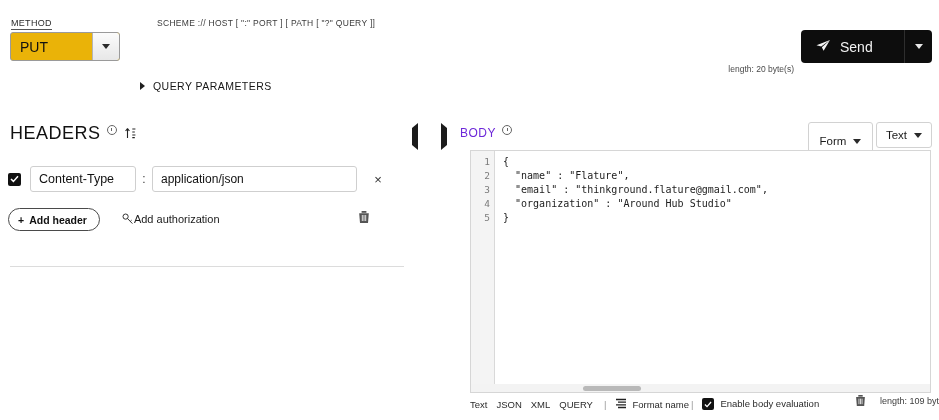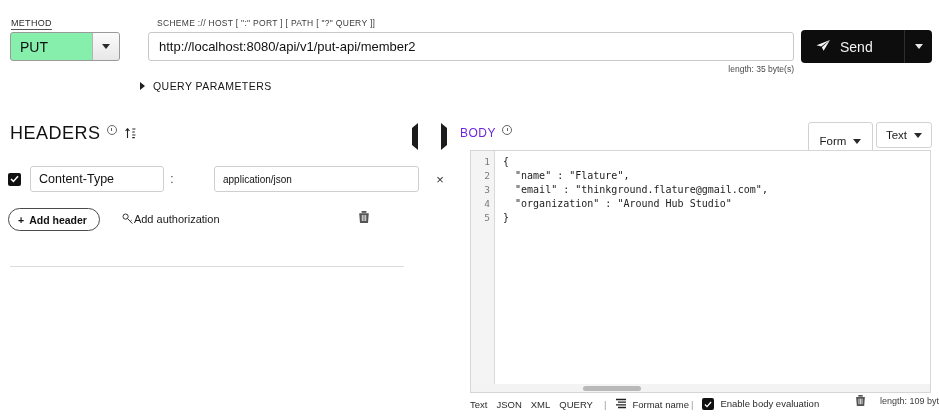--- a/index.html
+++ b/index.html
@@ -26,21 +26,21 @@
     position: absolute; left: 11px; top: 18px;
     border-bottom: 1px solid #555; padding-bottom: 1px;
   }
   #scheme-hint {
     position: absolute; left: 157px; top: 18px; white-space: nowrap;
     font-size: 8.5px; color: #3a3a3a;
   }
 
   #method-select {
     position: absolute; left: 10px; top: 32px; width: 110px; height: 29px;
-    border: 1px solid #9a9a9a; border-radius: 3px; background: #86efac;
+    border: 1px solid #9a9a9a; border-radius: 3px; background: #eab308;
     display: flex; align-items: stretch; cursor: pointer;
   }
   #method-value {
     flex: 1; display: flex; align-items: center; padding-left: 9px;
     font-size: 14px; color: #111;
   }
   #method-arrow-box {
     width: 27px; border-left: 1px solid #b4b4b4;
     background: linear-gradient(#fbfbfb,#e7e7e7);
     display: flex; align-items: center; justify-content: center;
@@ -136,29 +136,29 @@
     position: absolute; left: 8px; top: 48px;
     display: flex; align-items: center; gap: 0;
   }
   .hdr-checkbox {
     width: 13px; height: 13px; background: #111; border-radius: 2px;
     display: flex; align-items: center; justify-content: center;
     margin-right: 9px; cursor: pointer;
   }
   .hdr-checkbox svg { display: block; }
   #header-key-input {
-    width: 134px; height: 26px; border: 1px solid #cfcfcf; border-radius: 3px;
+    width: 106px; height: 26px; border: 1px solid #cfcfcf; border-radius: 3px;
     background: #fff; display: flex; align-items: center; padding-left: 8px;
     font-size: 12.5px; color: #111;
   }
   #header-colon { width: 16px; text-align: center; font-size: 12px; color: #3a3a3a; }
   #header-value-input {
     width: 205px; height: 26px; border: 1px solid #cfcfcf; border-radius: 3px;
     background: #fff; display: flex; align-items: center; padding-left: 8px;
-    font-size: 10px; color: #111; margin-left: 34px;
+    font-size: 12px; color: #111;
   }
   #header-remove-btn {
     width: 26px; text-align: center; font-size: 13px; color: #333;
     margin-left: 8px; cursor: pointer;
   }
 
   #headers-actions {
     position: absolute; left: 8px; top: 90px;
     display: flex; align-items: center;
   }
@@ -241,25 +241,22 @@
 
   <div id="scheme-hint" class="tiny-label">SCHEME :// HOST [ ":" PORT ] [ PATH [ "?" QUERY ]]</div>
 
   <div id="method-select">
     <div id="method-value">PUT</div>
     <div id="method-arrow-box">
       <span class="caret-down"></span>
     </div>
   </div>
 
-  <div id="url-field">
-    <span>http://localhost:8080/api/v1/put-api/member2</span>
-  </div>
-
-  <div id="url-length">length: 35 byte(s)</div>
+
+  <div id="url-length">length: 20 byte(s)</div>
 
   <div id="query-params-row">
     <span class="caret-right"></span>
     <span id="query-params-label">QUERY PARAMETERS</span>
   </div>
 
   <div id="send-button">
     <div id="send-main">
       <span>
         <svg width="15" height="13" viewBox="0 0 15 13">

